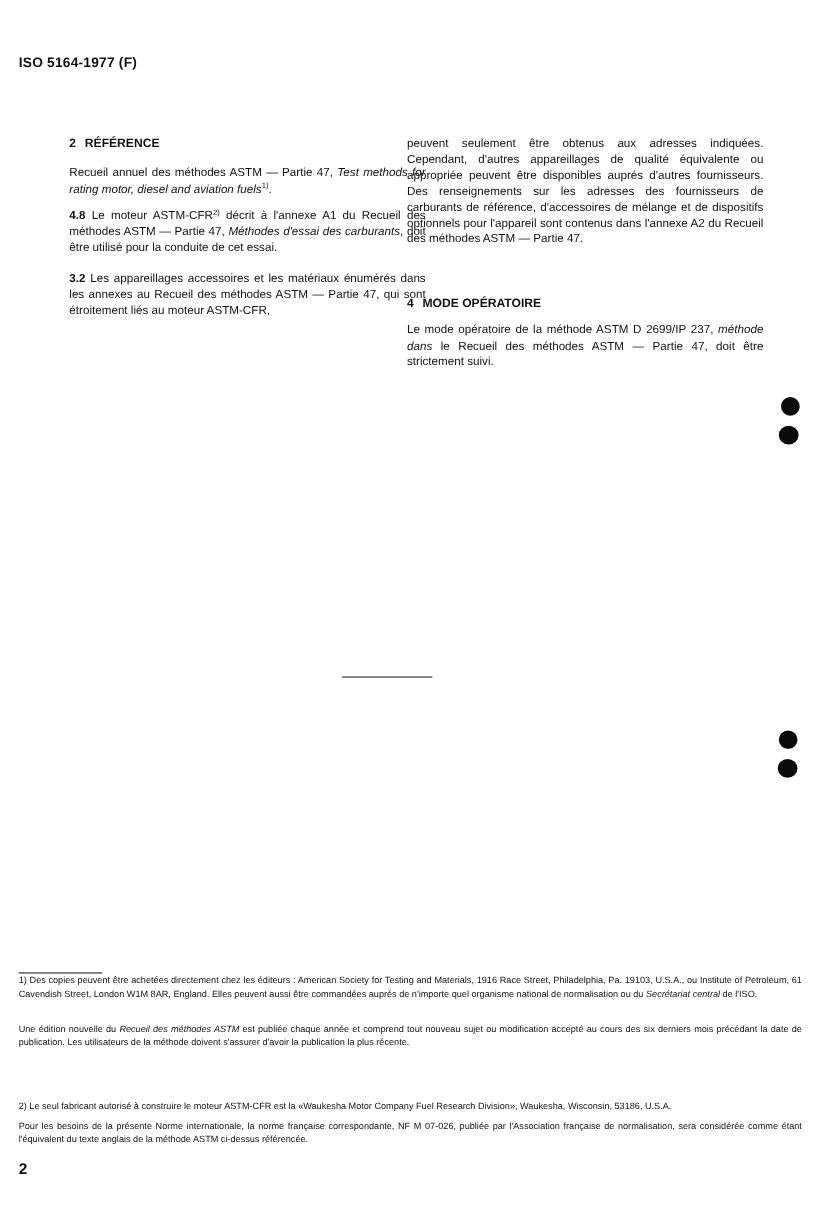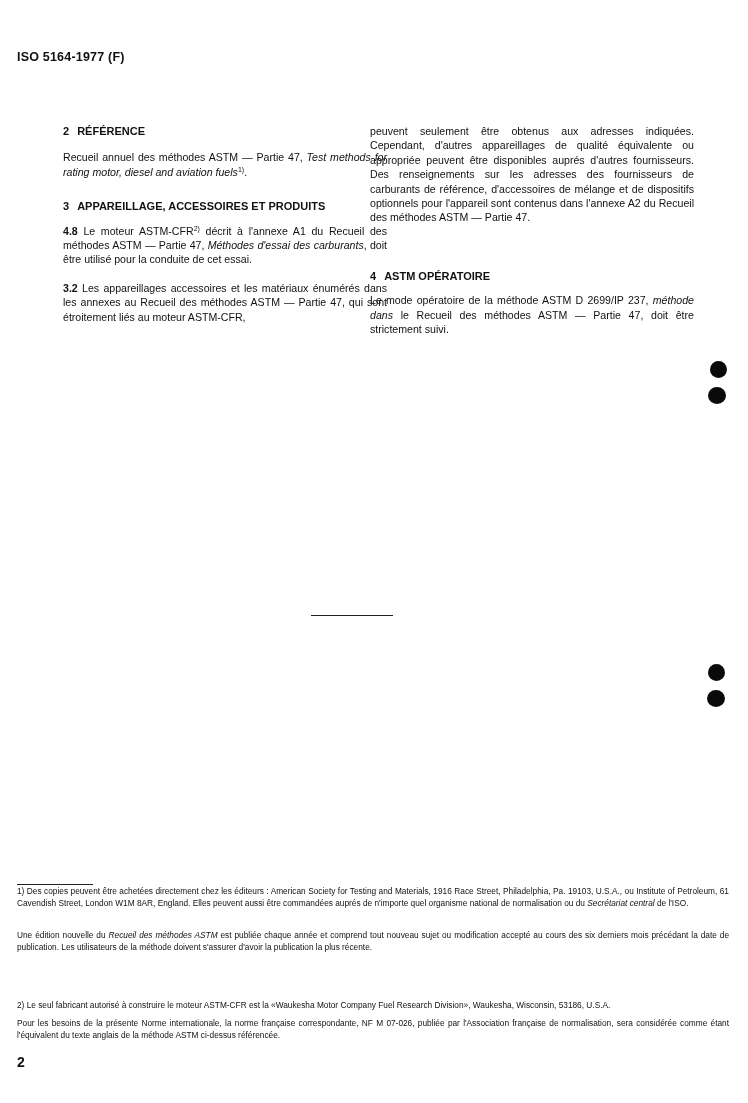--- a/index.html
+++ b/index.html
@@ -29,36 +29,33 @@
 <div class="abs header-ref">ISO 5164-1977 (F)</div>
 
 <div class="col col-left" style="top:124px;margin-left:44px;">
   <div class="h">
     <span class="num">2</span><span>RÉFÉRENCE</span>
   </div>
   <p style="margin-top:12px;">
     <span>Recueil annuel des méthodes ASTM — Partie 47, </span><i>Test methods for rating motor, diesel and aviation fuels</i><sup>1)</sup><span>.</span>
   </p>
 
-  <div class="h" style="margin-top:20px;">
-    <span class="num">3</span><span>APPAREILLAGE, ACCESSOIRES ET PRODUITS</span>
-  </div>
   <p style="margin-top:10px;">
     <span class="sub">4.8</span><span> Le moteur ASTM-CFR</span><sup>2)</sup><span> décrit à l'annexe A1 du Recueil des méthodes ASTM — Partie 47, </span><i>Méthodes d'essai des carburants</i><span>, doit être utilisé pour la conduite de cet essai.</span>
   </p>
   <p style="margin-top:14px;">
     <span class="sub">3.2</span><span> Les appareillages accessoires et les matériaux énumérés dans les annexes au Recueil des méthodes ASTM — Partie 47, qui sont étroitement liés au moteur ASTM-CFR,</span>
   </p>
 </div>
 
 <div class="col col-right" style="top:124px;">
   <p>peuvent seulement être obtenus aux adresses indiquées. Cependant, d'autres appareillages de qualité équivalente ou appropriée peuvent être disponibles auprés d'autres fournisseurs. Des renseignements sur les adresses des fournisseurs de carburants de référence, d'accessoires de mélange et de dispositifs optionnels pour l'appareil sont contenus dans l'annexe A2 du Recueil des méthodes ASTM — Partie 47.</p>
 
   <div class="h" style="margin-top:44px;">
-    <span class="num">4</span><span>ASTM OPÉRATOIRE</span>
+    <span class="num">4</span><span>MODE OPÉRATOIRE</span>
   </div>
   <p style="margin-top:10px;">
     <span>Le mode opératoire de la méthode ASTM D 2699/IP 237, </span><i>méthode dans</i><span> le Recueil des méthodes ASTM — Partie 47, doit être strictement suivi.</span>
   </p>
 </div>
 
 <div class="dot" style="left:710px; top:361px;"></div>
 <div class="dot" style="left:708px; top:387px; width:18px;"></div>
 <div class="dot" style="left:708px; top:664px;"></div>
 <div class="dot" style="left:707px; top:690px; width:18px;"></div>

